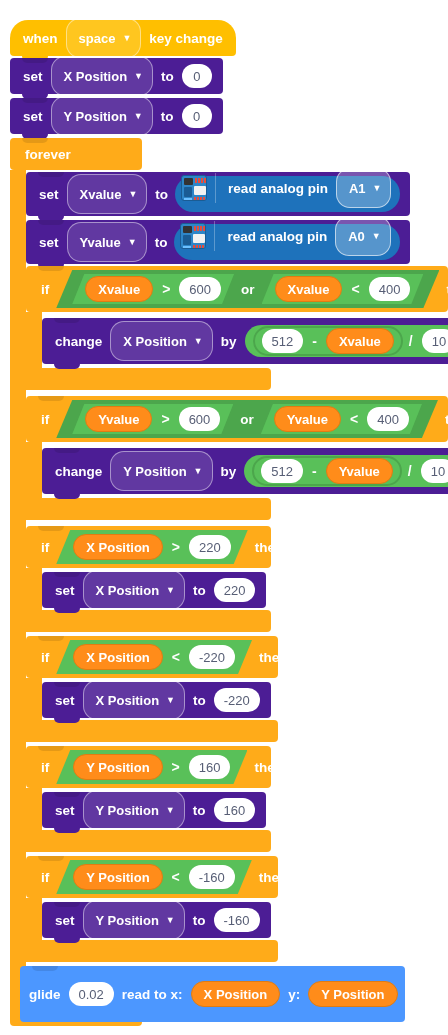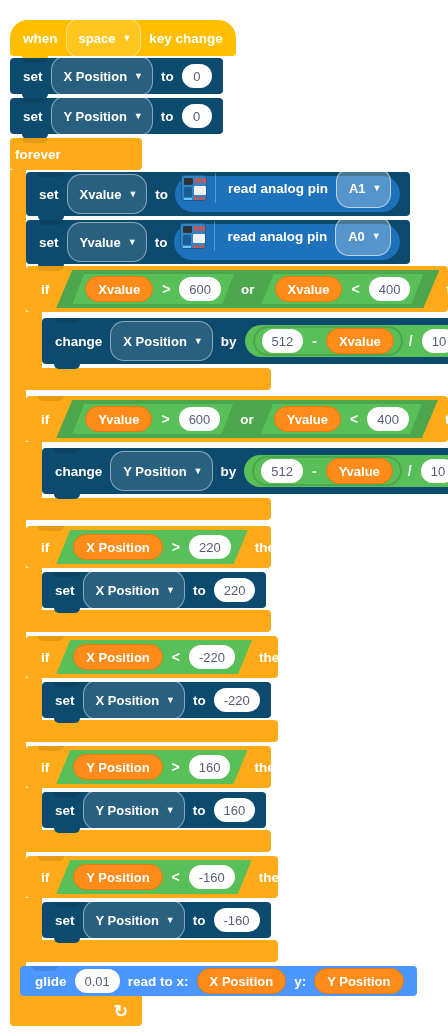--- a/index.html
+++ b/index.html
@@ -43,21 +43,21 @@
     position: absolute;
     left: 12px; bottom: -5px;
     width: 26px; height: 5px;
     border-bottom-left-radius: 6px;
     border-bottom-right-radius: 6px;
     background: inherit;
   }
 
   
   .c-event   { background: #FFBF00; }
-  .c-var     { background: #0c4a6e; }
+  .c-var     { background: #4c1d95; }
   .c-control { background: #FFAB19; }
   .c-motion  { background: #4C97FF; }
 
   
   .hat {
     border-top-left-radius: 18px;
     border-top-right-radius: 18px;
   }
 
   
@@ -235,21 +235,21 @@
   <div class="blk c-var notch bump" style="left:10px; top:98px; height:36px; padding:0 8px;">
     <span class="lbl">set</span>
     <span class="dd">
       <span>Y Position</span>
       <span class="caret">▼</span>
     </span>
     <span class="lbl">to</span>
     <span class="num-in">0</span>
   </div>
 
-  <div class="blk c-control notch" style="left:10px; top:138px; height:32px; width:132px; padding:0 0;">
+  <div class="blk c-control notch" style="left:10px; top:138px; height:32px; width:132px; padding:0 10px;">
     <span class="lbl">forever</span>
   </div>
 
   <div style="position:absolute; left:10px; top:170px; width:16px; height:826px; background:#FFAB19;"></div>
 
   <div style="position:absolute; left:10px; top:996px; width:132px; height:30px;
               background:#FFAB19; border-bottom-left-radius:4px; border-bottom-right-radius:4px;">
     <span class="loop-arrow">↻</span>
   </div>
 
@@ -472,22 +472,22 @@
   <div class="blk c-var notch bump" style="left:42px; top:902px; height:36px; padding:0 8px;">
     <span class="lbl">set</span>
     <span class="dd">
       <span>Y Position</span>
       <span class="caret">▼</span>
     </span>
     <span class="lbl">to</span>
     <span class="num-in">-160</span>
   </div>
 
-  <div class="blk c-motion notch" style="left:20px; top:966px; height:30px; padding:0 10px;">
+  <div class="blk c-motion notch" style="left:20px; top:966px; height:56px; padding:0 4px;">
     <span class="lbl">glide</span>
-    <span class="num-in">0.01</span>
+    <span class="num-in">0.02</span>
     <span class="lbl">read to x:</span>
     <span class="var-rep">X Position</span>
     <span class="lbl">y:</span>
     <span class="var-rep">Y Position</span>
   </div>
 
 </div>
 
 </body></html>

